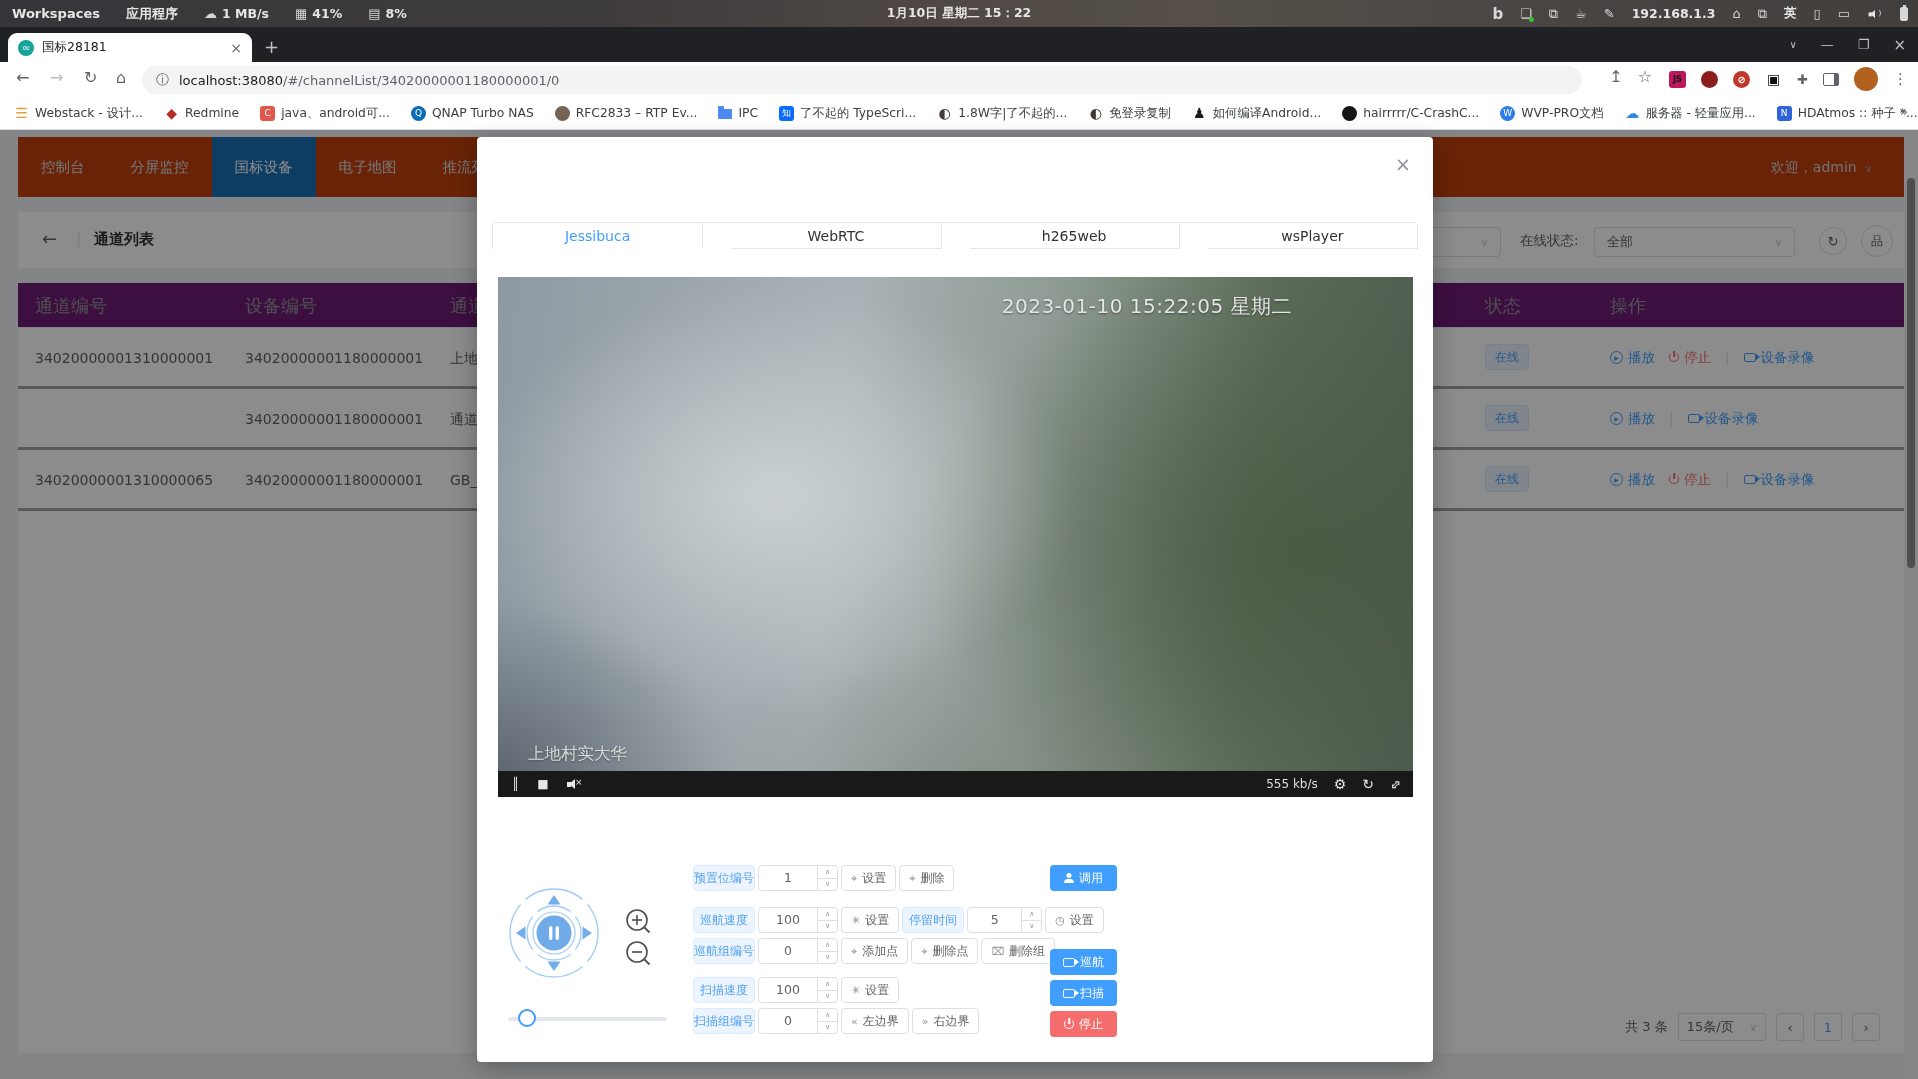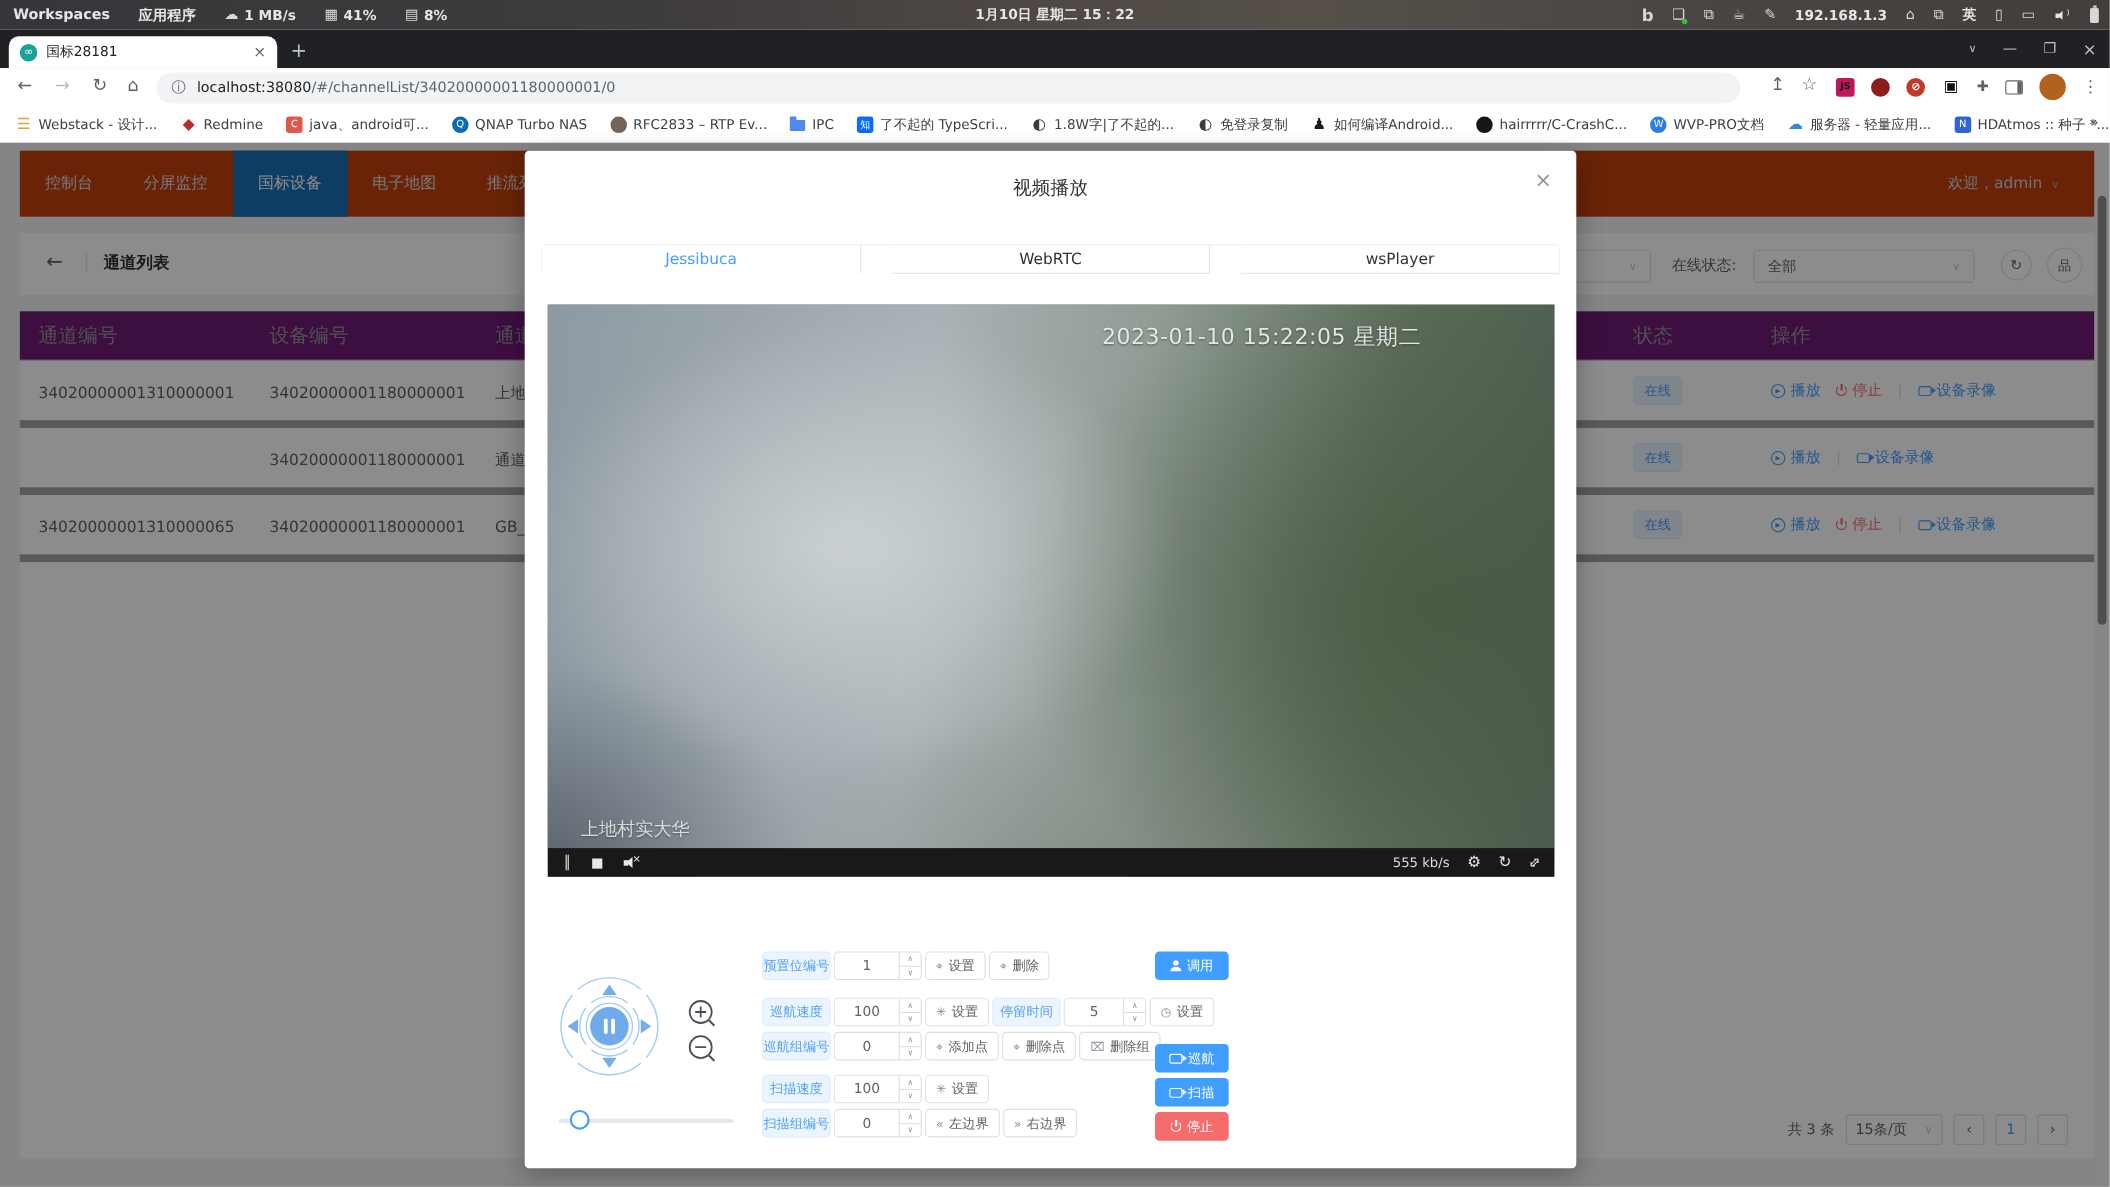--- a/index.html
+++ b/index.html
@@ -74,21 +74,21 @@
   .sel { position:absolute; height:30px; background:#fff; border:1px solid #dcdfe6; border-radius:4px;
     font-size:13px; color:#606266; display:flex; align-items:center; padding:0 12px; }
   .sel .chv { margin-left:auto; color:#c0c4cc; font-size:10px; }
   .filter-label { position:absolute; left:1502px; top:20px; font-size:13.5px; color:#606266; }
   .cbtn { position:absolute; border:1px solid #dcdfe6; border-radius:50%; background:#fff; color:#606266;
     display:flex; align-items:center; justify-content:center; }
 
   .table-card { position:absolute; left:18px; top:153px; right:14px; height:770px; background:#fff; }
   .thead { position:absolute; left:0; top:0; right:0; height:45px; background:#701a75; border-bottom:1px solid #ebeef5;
     font-size:18px; color:#909399; line-height:45px; }
-  .trow { position:relative; height:61px; border-bottom:7px solid #a3a3a3; font-size:14px; color:#606266; line-height:61px; }
+  .trow { position:relative; height:61px; border-bottom:3px solid #a3a3a3; font-size:14px; color:#606266; line-height:61px; }
   .tbody { position:absolute; left:0; top:45px; right:0; }
   .cc { position:absolute; white-space:nowrap; }
   .c1 { left:17px; } .c2 { left:227px; } .c3 { left:432px; } .c4 { left:1467px; } .c5 { left:1592px; }
   .tagbadge { position:absolute; left:1467px; top:50%; transform:translateY(-50%); height:26px; line-height:24px;
     padding:0 9px; background:#ecf5ff; border:1px solid #d9ecff; border-radius:4px; color:#409eff; font-size:12px; }
   .acts { position:absolute; left:1592px; top:0; bottom:0; display:flex; align-items:center; gap:14px; font-size:13.5px; }
   .act { display:inline-flex; align-items:center; gap:5px; color:#409eff; }
   .act.stopa { color:#f56c6c; }
   .asep { color:#dcdfe6; }
   .cirplay { width:13px; height:13px; border:1px solid currentColor; border-radius:50%;
@@ -435,27 +435,27 @@
       </div>
     </div>
 
     <div class="pscroll">
         <div class="thumb"></div>
       </div>
     <div class="overlay"></div>
   </div>
 
   <div class="modal">
-    <div class="m-title">视频播放</div>
     <div class="m-close">×</div>
 
     <div class="mtabs">
 
     <div class="mtab active">Jessibuca</div>
         <div class="mtab">WebRTC</div>
+        <div class="mtab">h265web</div>
         <div class="mtab">wsPlayer</div>
       </div>
 
     <div class="player">
       <div class="vbg"></div>
       <div class="osd-ts">2023-01-10 15:22:05 星期二</div>
       <div class="osd-name">上地村实大华</div>
       <div class="vctrl">
         <div class="vc-left">
           <span class="vc-ic">║</span>

